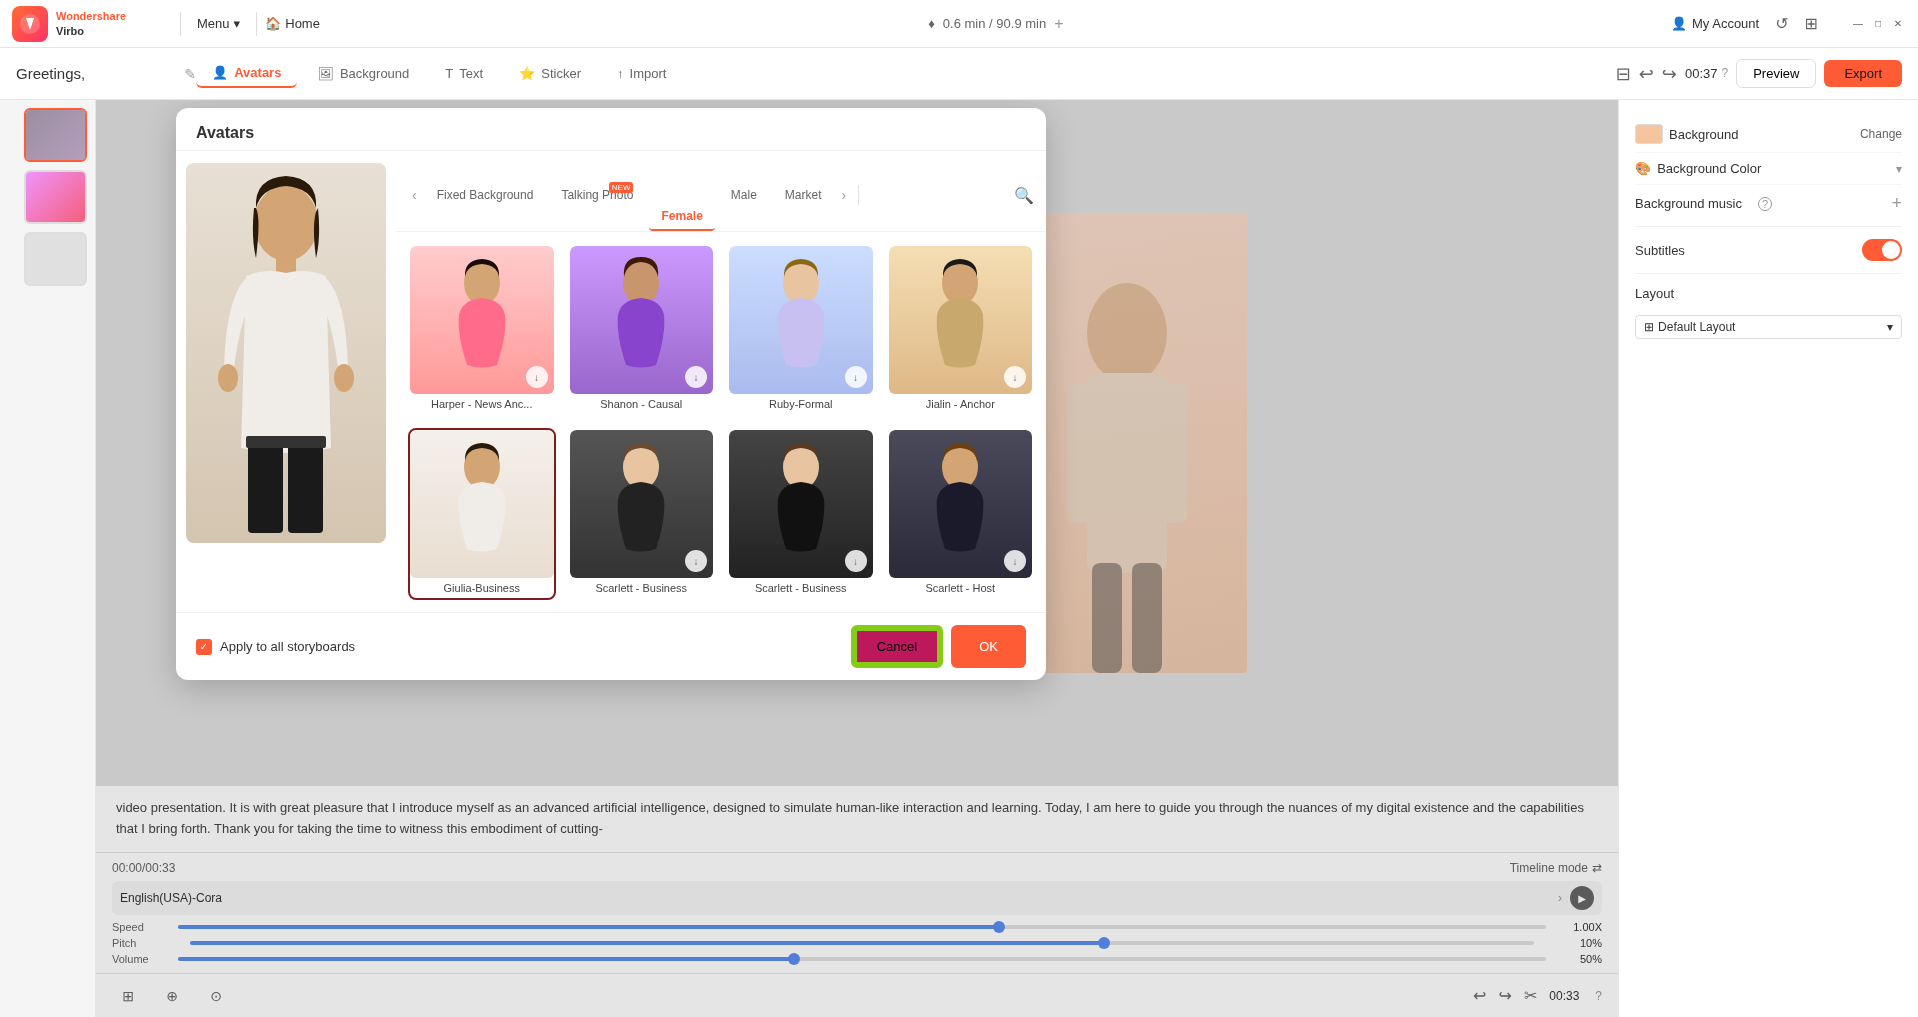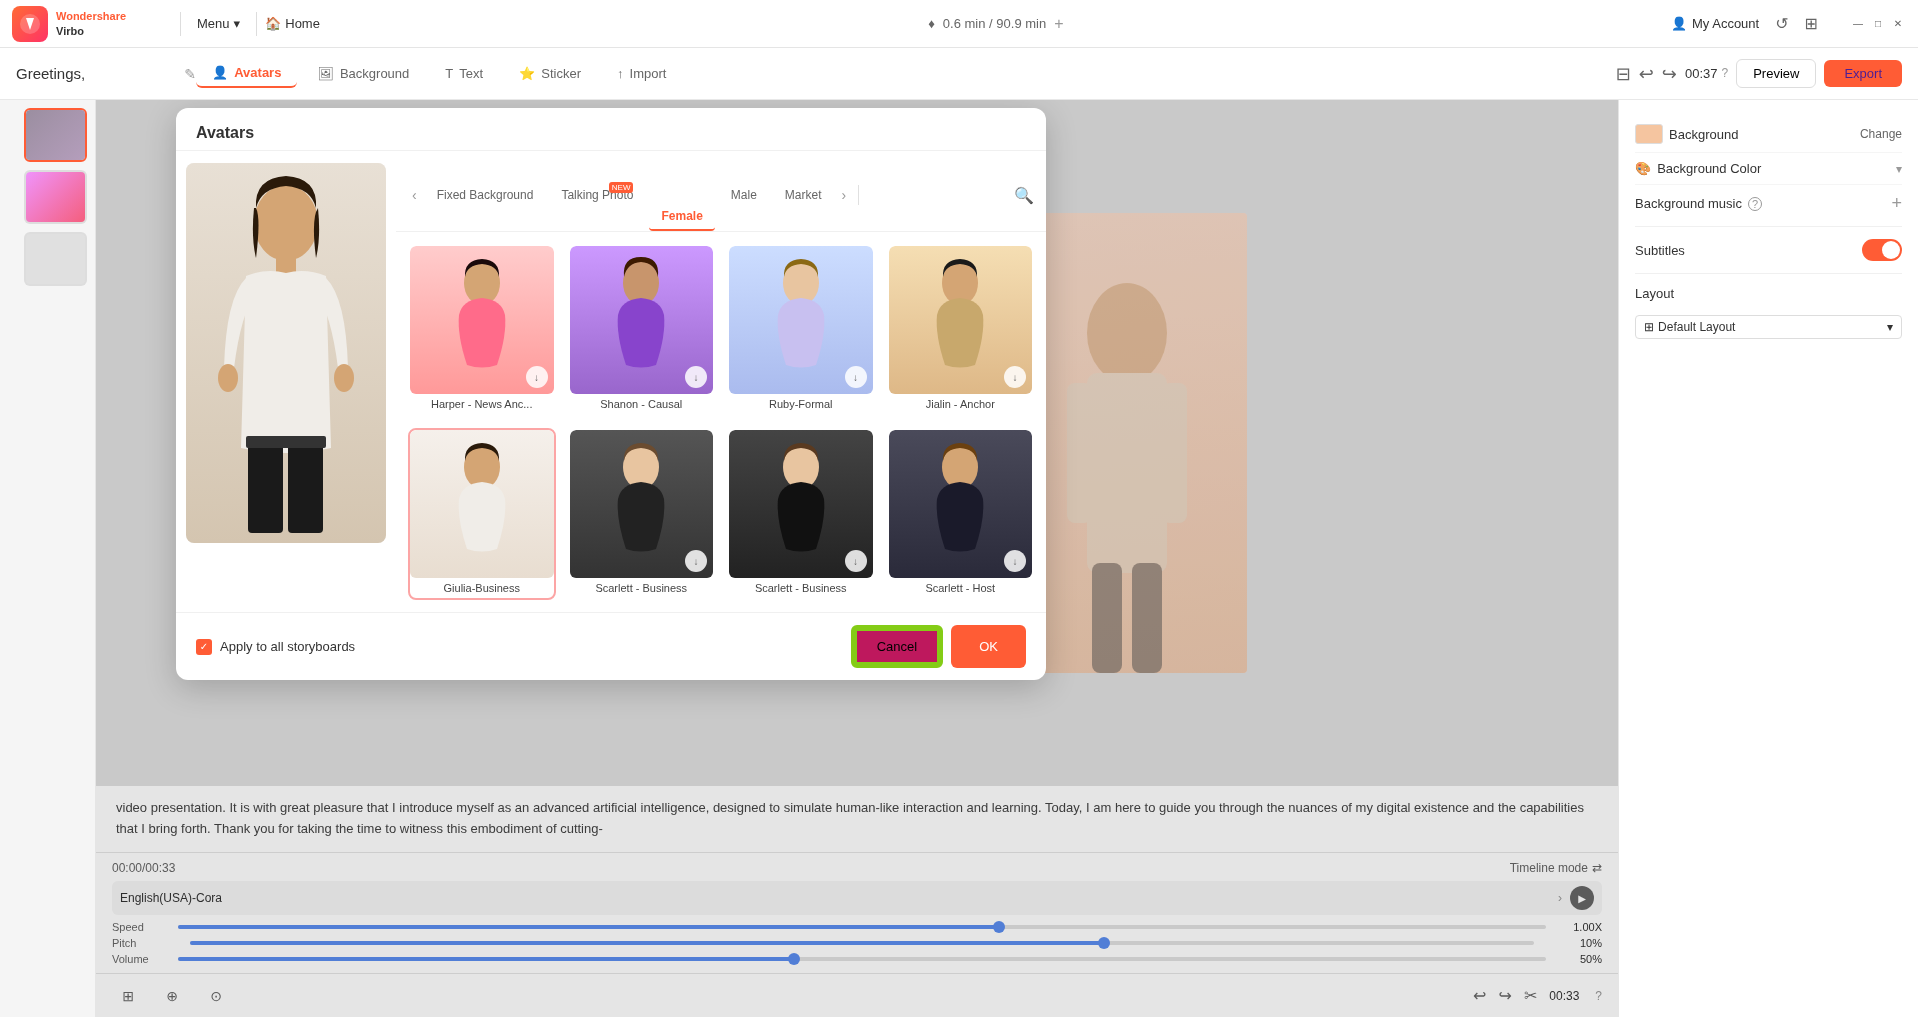--- a/index.html
+++ b/index.html
@@ -34,21 +34,21 @@
       padding: 0 16px;
       border-bottom: 1px solid #e8e8e8;
       gap: 0;
     }
     .greeting-text { font-size: 15px; color: #333; font-weight: 500; margin-right: auto; }
     .nav-tabs { display: flex; align-items: center; gap: 4px; }
     .nav-tab { display: flex; align-items: center; gap: 6px; padding: 6px 16px; border-radius: 6px; cursor: pointer; font-size: 13px; color: #666; }
     .nav-tab.active { color: #ff5c35; border-bottom: 2px solid #ff5c35; }
     .right-tools { display: flex; align-items: center; gap: 8px; margin-left: auto; }
     .preview-btn { padding: 6px 16px; border: 1px solid #ddd; border-radius: 6px; font-size: 13px; cursor: pointer; background: #fff; }
-    .export-btn { padding: 6px 20px; background: #ff5c35; color: #4c1d95; border: none; border-radius: 6px; font-size: 13px; cursor: pointer; font-weight: 500; }
+    .export-btn { padding: 6px 20px; background: #ff5c35; color: #0f172a; border: none; border-radius: 6px; font-size: 13px; cursor: pointer; font-weight: 500; }
 
     
     .main-layout {
       display: flex;
       height: calc(1017px - 100px);
     }
 
     
     .left-sidebar {
       width: 96px;
@@ -203,21 +203,21 @@
     }
     .avatar-card {
       display: flex;
       flex-direction: column;
       align-items: center;
       cursor: pointer;
       border-radius: 8px;
       overflow: hidden;
       border: 2px solid transparent;
     }
-    .avatar-card.selected { border: 2px solid #fca5a5; border-radius: 8px; }
+    .avatar-card.selected { border: 2px solid #7f1d1d; border-radius: 8px; }
     .avatar-thumb {
       width: 100%;
       height: 148px;
       border-radius: 6px;
       overflow: hidden;
       position: relative;
       display: flex;
       align-items: center;
       justify-content: center;
     }
@@ -265,21 +265,21 @@
     }
     .modal-actions { display: flex; gap: 8px; }
     .cancel-btn { padding: 8px 20px; border: 6px solid #84cc16; border-radius: 6px; background: #be185d; font-size: 13px; cursor: pointer; }
     .ok-btn { padding: 8px 28px; background: #ff5c35; color: white; border: none; border-radius: 6px; font-size: 13px; cursor: pointer; font-weight: 500; }
     .rp-row { display: flex; align-items: center; justify-content: space-between; padding: 8px 0; border-bottom: 1px solid #f5f5f5; }
     .rp-label { font-size: 13px; color: #333; display: flex; align-items: center; gap: 6px; }
     .rp-change { font-size: 12px; color: #666; cursor: pointer; }
     .rp-color-swatch { width: 28px; height: 20px; border-radius: 3px; background: #f5c5a0; border: 1px solid #ddd; }
     .rp-expand { color: #999; font-size: 12px; cursor: pointer; }
     .rp-music-row { display: flex; align-items: center; justify-content: space-between; padding: 8px 0; }
-    .rp-music-label { font-size: 13px; color: #333; display: flex; align-items: center; gap: 6px; }
+    .rp-music-label { font-size: 13px; color: #333; display: flex; align-items: center; gap: 16px; }
     .rp-add-btn { color: #999; font-size: 18px; cursor: pointer; background: none; border: none; }
     .rp-subtitles { display: flex; align-items: center; justify-content: space-between; padding: 8px 0; }
     .toggle-on {
       width: 40px; height: 22px;
       background: #ff5c35;
       border-radius: 11px;
       position: relative;
       cursor: pointer;
     }
     .toggle-on::after {

